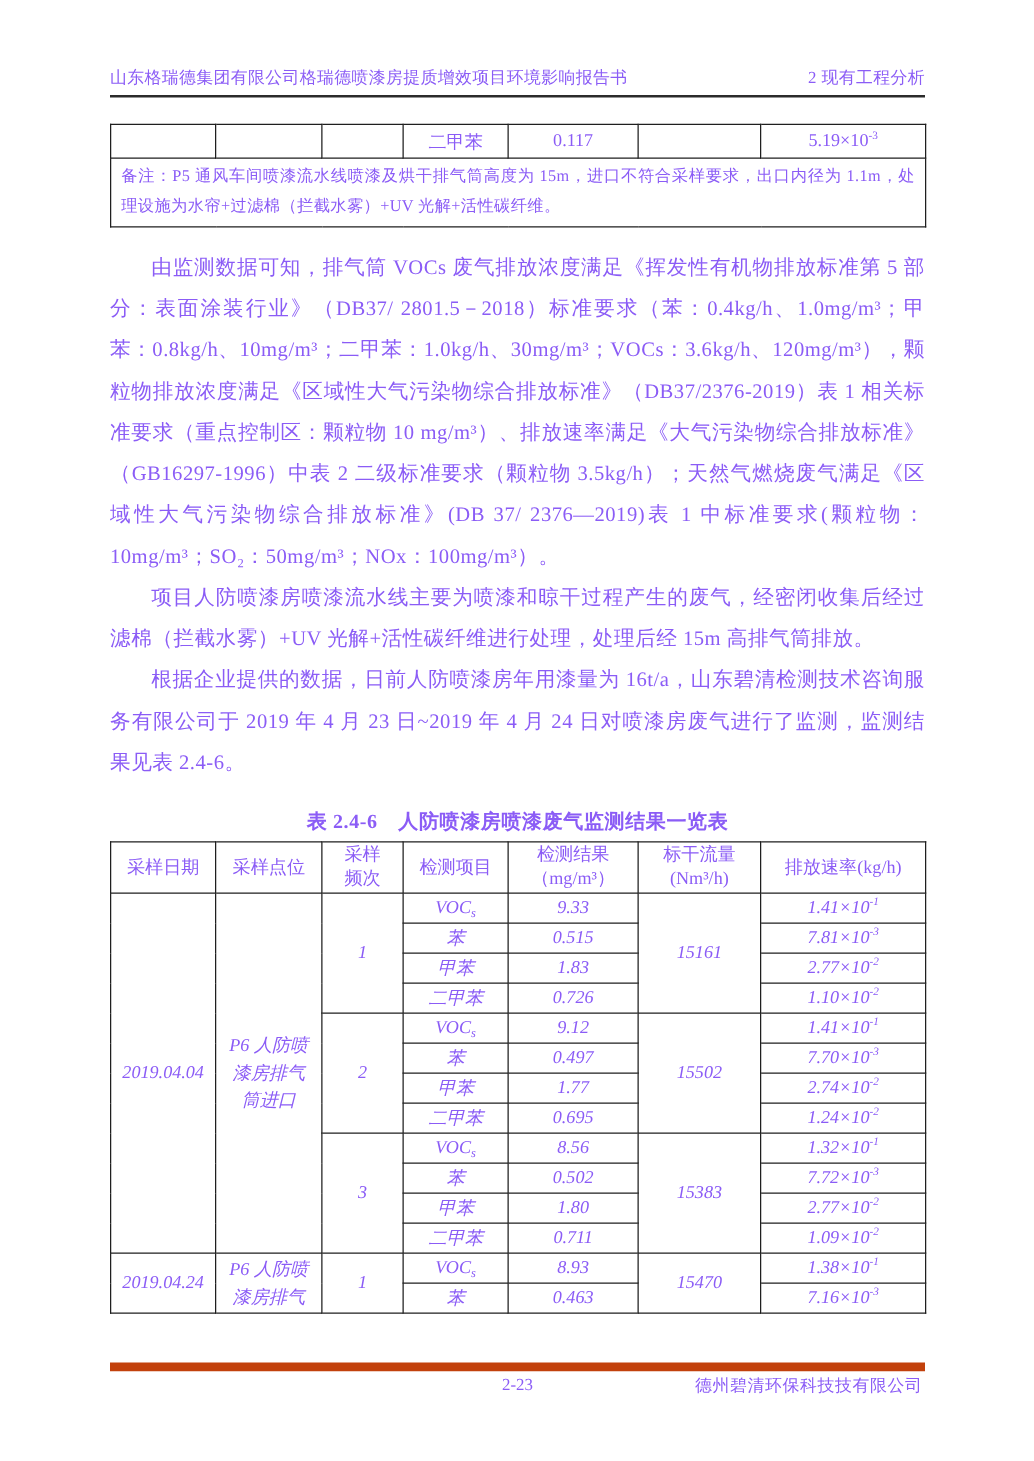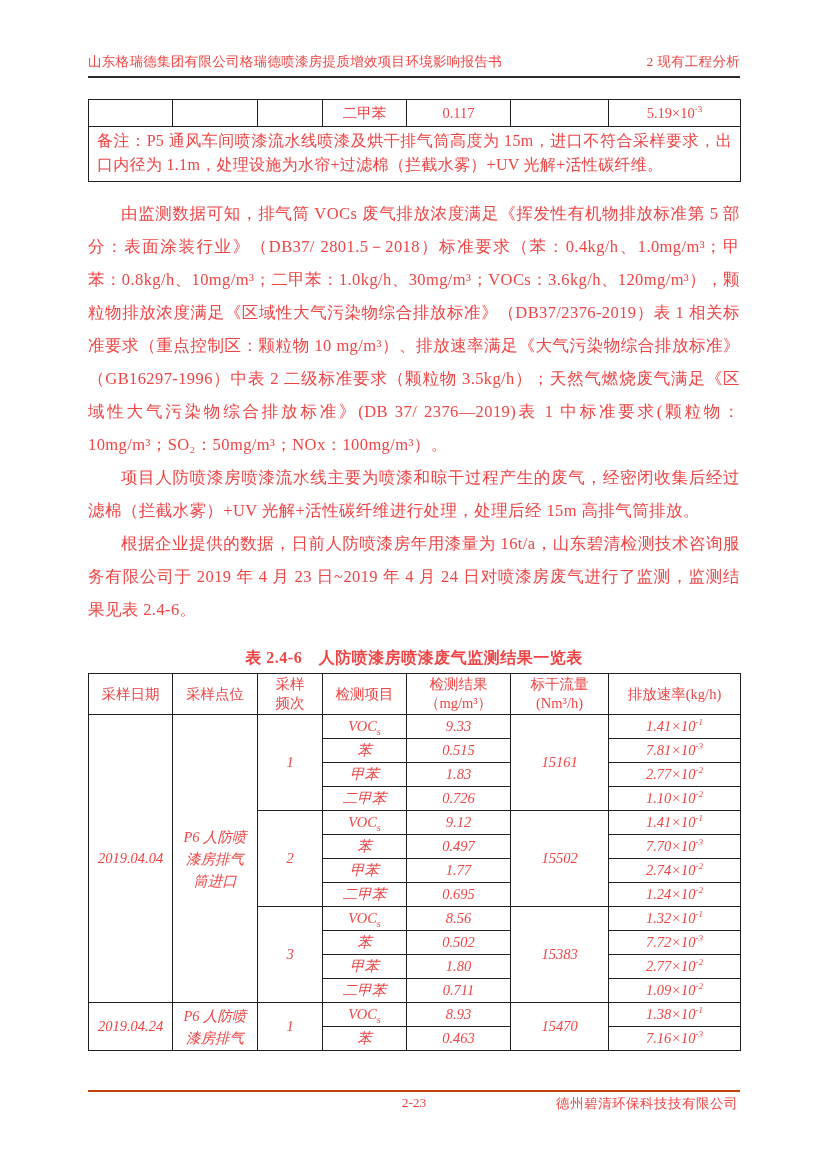--- a/index.html
+++ b/index.html
@@ -3,21 +3,21 @@
 <meta charset="utf-8">
 <style>
   html,body{margin:0;padding:0;background:#e8e8e8;}
   .page{
     position:relative;
     width:827px;height:1169px;
     background:#ffffff;
     margin:0 auto;
     overflow:hidden;
     font-family:"Liberation Serif","DejaVu Serif","DejaVu Sans",serif;
-    color:#ef4444;
+    color:#8b5cf6;
   }
   .content{position:absolute;left:88px;top:0;width:652px;}
 
   
   .page-header{
     margin-top:53px;
     display:flex;justify-content:space-between;align-items:flex-end;
     font-size:13.5px;letter-spacing:.3px;
     padding-bottom:5px;
     border-bottom:2px solid #2b2b2b;
@@ -27,21 +27,21 @@
   table{border-collapse:collapse;table-layout:fixed;width:652px;}
   td,th{border:1px solid #1f1f1f;font-weight:normal;
         text-align:center;vertical-align:middle;
         font-size:14.5px;padding:0 2px;overflow:hidden;}
   sup{font-size:9px;line-height:0;}
   sub{font-size:10px;line-height:0;}
 
   .cont-table{margin-top:21px;}
   .cont-table .cont-row td{height:26px;}
   .remark-cell{
-    text-align:justify;font-size:16px;line-height:24px;
+    text-align:justify;font-size:13px;line-height:24px;
     padding:2px 8px 4px 8px;letter-spacing:.3px;
   }
 
   
   .bodytext{font-size:16.5px;line-height:33px;text-align:justify;letter-spacing:.4px;}
   .para{margin:0;text-indent:2em;}
   .para-first{margin-top:15px;}
   .section-heading{margin:0;text-indent:0;}
 
   
@@ -50,21 +50,21 @@
     text-align:center;font-weight:bold;font-size:16px;
     line-height:30px;letter-spacing:.5px;
   }
   .monitor-table .hdr td{height:40px;line-height:19px;}
   .monitor-table .datarow td{height:23px;font-style:italic;}
   .loc-cell{line-height:22px;padding:0 6px;}
 
   
   .page-footer{
     position:absolute;left:88px;top:1090px;width:652px;
-    border-top:2px solid #c2410c;
+    border-top:7px solid #c2410c;
     height:22px;font-size:13.5px;
   }
   .page-footer .page-number{
     position:absolute;left:0;right:0;top:3px;text-align:center;
   }
   .page-footer .footer-company{
     position:absolute;right:2px;top:3px;letter-spacing:.5px;
   }
 </style>
 </head>

